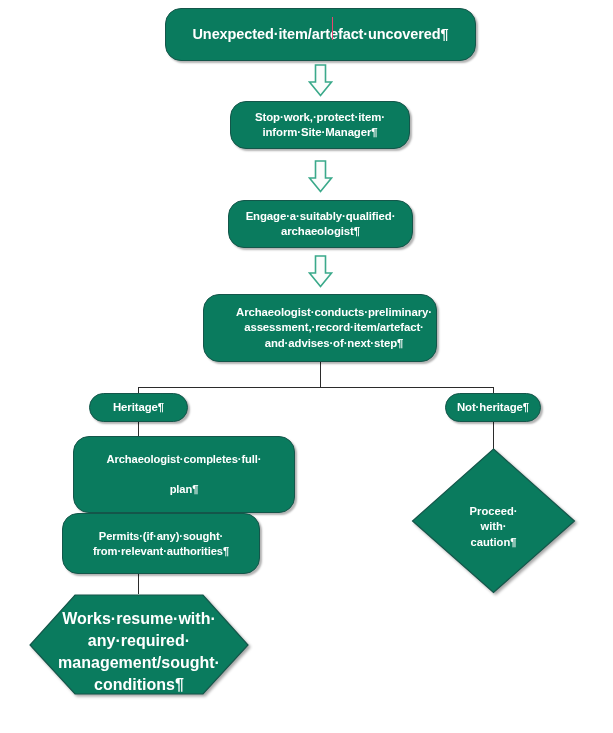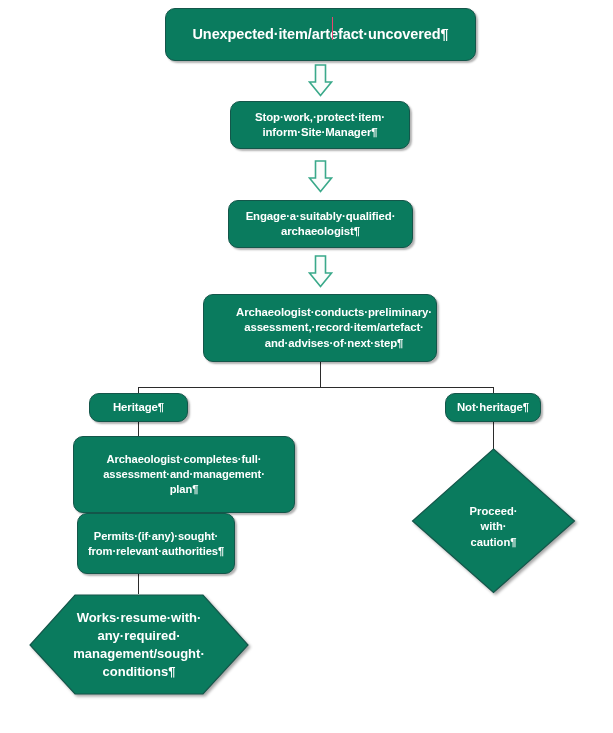--- a/index.html
+++ b/index.html
@@ -51,21 +51,21 @@
     text-align: center;
     color: #ffffff;
     font-weight: bold;
     line-height: 1.32;
     letter-spacing: -0.1px;
   }
 
   .rbox {
     background: #0a7b5e;
     border: 1px solid #14564a;
-    border-radius: 10px;
+    border-radius: 16px;
     box-shadow: 2px 2px 2px rgba(0,0,0,0.30);
     padding: 4px 8px;
   }
 
   .poly-wrap {
     position: absolute;
     z-index: 3;
   }
   .poly-wrap svg {
     position: absolute;
@@ -91,21 +91,21 @@
   
   #text-caret {
     position: absolute;
     width: 1px;
     background: #e8466f;
     z-index: 6;
   }
 
   .fs15 { font-size: 14.5px; }
   .fs11 { font-size: 11.2px; }
-  .fs105 { font-size: 13px; }
+  .fs105 { font-size: 16px; align-items: flex-end; }
   .fs11b { font-size: 11.4px; }
 </style>
 </head>
 <body>
 
 <div id="canvas">
 
   <div class="conn v" style="left:320px; top:361px; height:26px;"></div>
   <div class="conn h" style="left:138px; top:387px; width:356px;"></div>
   <div class="conn v" style="left:138px; top:387px; height:7px;"></div>
@@ -165,26 +165,26 @@
     <span>Heritage¶</span>
   </div>
 
   <div class="node rbox fs11b" style="left:445px; top:393px; width:96px; height:29px;">
     <span>Not·heritage¶</span>
   </div>
 
   <div class="node rbox fs11" style="left:73px; top:436px; width:222px; height:77px;">
     <span>
       <span>Archaeologist·completes·full·</span><br>
-      <span>assessment·and·management·</span><br>
+      <br>
       <span>plan¶</span>
     </span>
   </div>
 
-  <div class="node rbox fs11" style="left:77px; top:513px; width:158px; height:61px;">
+  <div class="node rbox fs11" style="left:62px; top:513px; width:198px; height:61px;">
     <span>
       <span>Permits·(if·any)·sought·</span><br>
       <span>from·relevant·authorities¶</span>
     </span>
   </div>
 
   <div class="poly-wrap" style="left:28px; top:594px; width:222px; height:102px;">
     <svg width="222" height="102" viewBox="0 0 222 102">
       <polygon points="47,1 175,1 220,51 175,100 47,100 2,51" fill="#0a7b5e" stroke="#14564a" stroke-width="1.2" stroke-linejoin="miter"></polygon>
     </svg>

